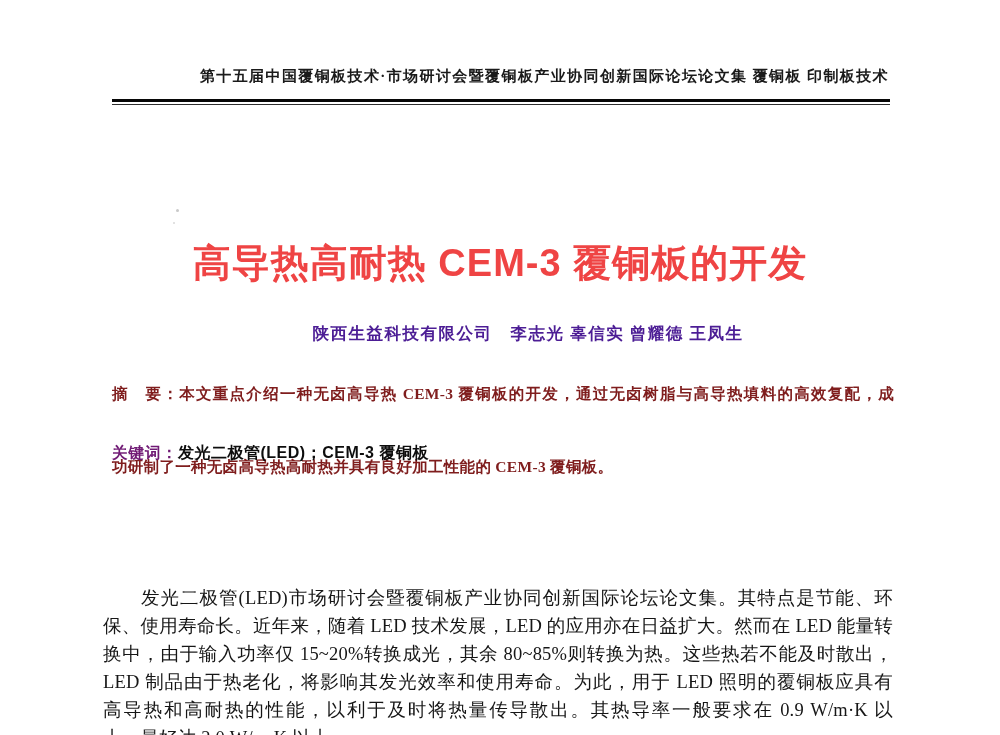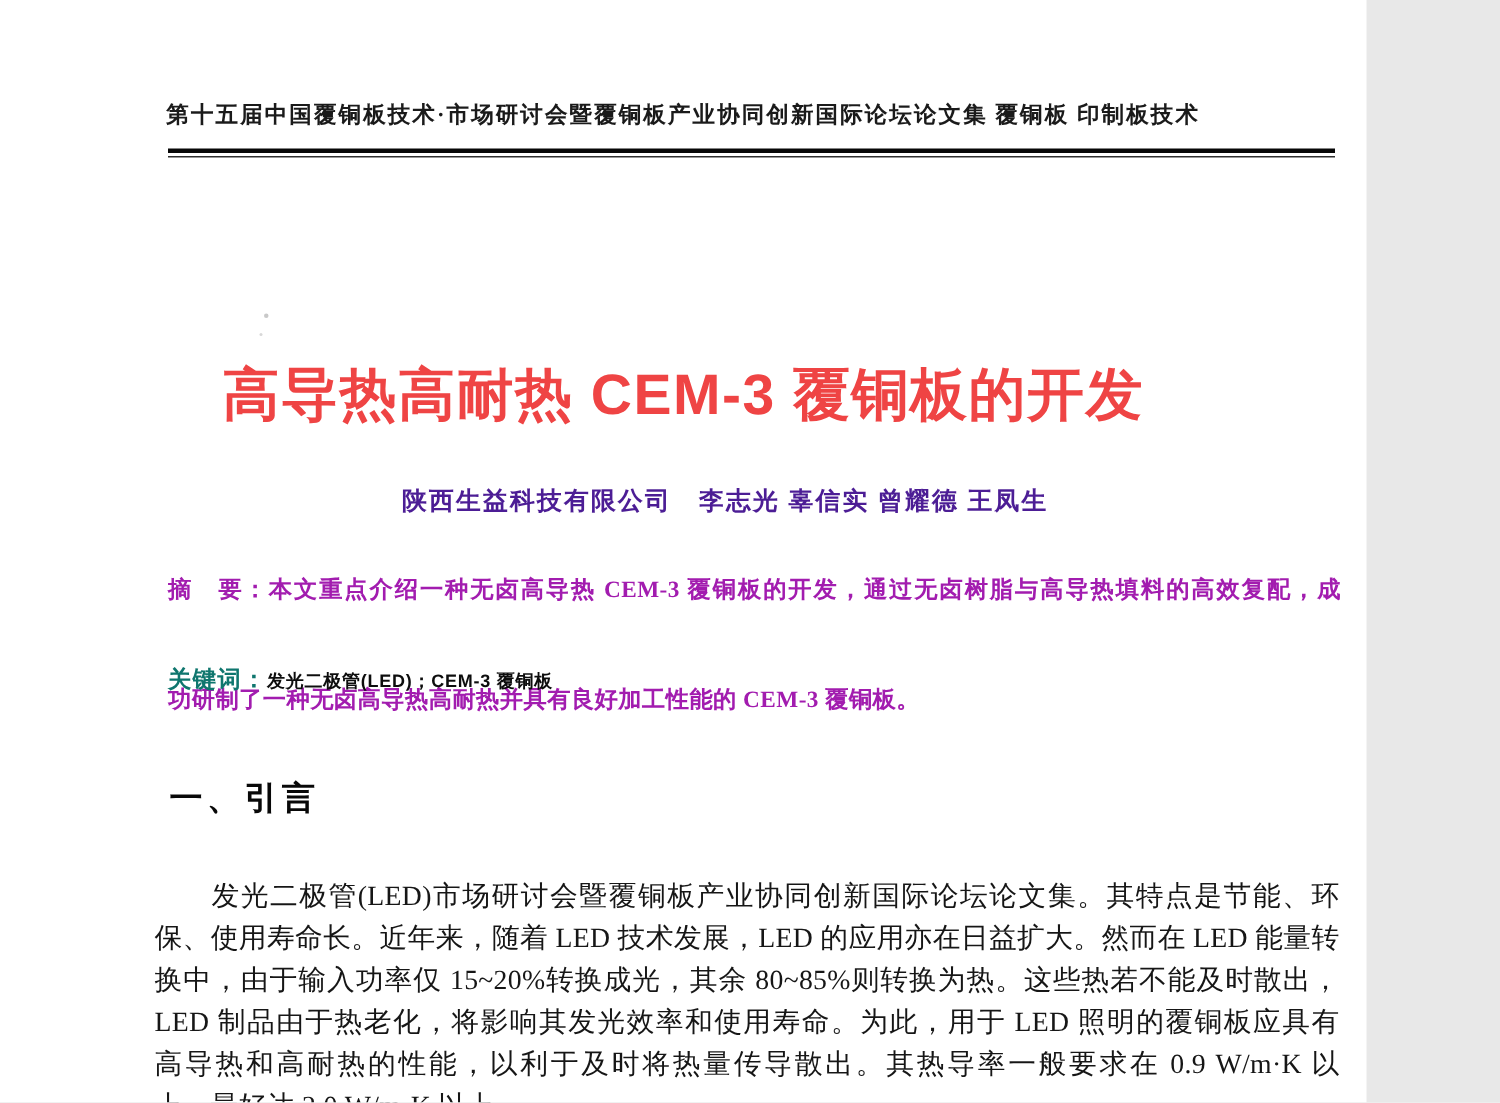--- a/index.html
+++ b/index.html
@@ -1,18 +1,18 @@
 <!DOCTYPE html>
 <html><head>
 <meta charset="utf-8">
 <style>
   html, body { margin: 0; padding: 0; background: #e8e8e8; }
   .page {
     position: relative;
-    width: 911px;
+    width: 1000px;
     height: 735px;
     background: #ffffff;
     overflow: hidden;
     font-family: "Liberation Serif", "DejaVu Serif", serif;
     color: #1b1b1b;
     text-decoration: underline;
   }
 
   .journal-header {
     position: absolute;
@@ -62,46 +62,46 @@
     white-space: nowrap;
     padding-left: 28px;
   }
   .abstract {
     position: absolute;
     top: 379px;
     left: 112px;
     width: 782px;
     font-size: 15.5px;
     font-weight: 700;
-    color: #a21caf;
+    color: #7f1d1d;
   }
   .abstract .aline {
     line-height: 29px;
     text-align: justify;
     text-align-last: justify;
     letter-spacing: 0.3px;
   }
   .abstract .aline.last { text-align-last: left; margin-top: 44px; }
 
   .keywords-line {
     position: absolute;
     top: 443px;
     left: 112px;
     width: 782px;
     white-space: nowrap;
   }
   .keywords-line .kw-label {
     font-size: 15.5px;
     font-weight: 700;
     letter-spacing: 1px;
-    color: #0f766e;
+    color: #701a75;
   }
   .keywords-line .kw-value {
     font-family: "Liberation Sans", "DejaVu Sans", sans-serif;
-    font-size: 12px;
+    font-size: 16px;
     font-weight: 700;
     letter-spacing: 0.5px;
     color: #0d0d0d;
   }
   .section-heading {
     position: absolute;
     top: 517px;
     left: 113px;
     font-family: "Liberation Sans", "DejaVu Sans", sans-serif;
     font-size: 22px;
@@ -152,21 +152,20 @@
 
   <div class="abstract">
     <div class="aline">摘　要：本文重点介绍一种无卤高导热 CEM-3 覆铜板的开发，通过无卤树脂与高导热填料的高效复配，成</div>
     <div class="aline last">功研制了一种无卤高导热高耐热并具有良好加工性能的 CEM-3 覆铜板。</div>
   </div>
 
   <div class="keywords-line">
     <span class="kw-label">关键词：</span><span class="kw-value">发光二极管(LED)；CEM-3 覆铜板</span>
   </div>
 
-  <div class="section-heading">一、引言</div>
 
   <div class="intro-paragraph">
     <div class="bline first">发光二极管(LED)市场研讨会暨覆铜板产业协同创新国际论坛论文集。其特点是节能、环</div>
     <div class="bline">保、使用寿命长。近年来，随着 LED 技术发展，LED 的应用亦在日益扩大。然而在 LED 能量转</div>
     <div class="bline">换中，由于输入功率仅 15~20%转换成光，其余 80~85%则转换为热。这些热若不能及时散出，</div>
     <div class="bline">LED 制品由于热老化，将影响其发光效率和使用寿命。为此，用于 LED 照明的覆铜板应具有</div>
     <div class="bline">高导热和高耐热的性能，以利于及时将热量传导散出。其热导率一般要求在 0.9 W/m·K 以</div>
     <div class="bline last">上，最好达 2.0 W/m·K 以上。</div>
   </div>
 

